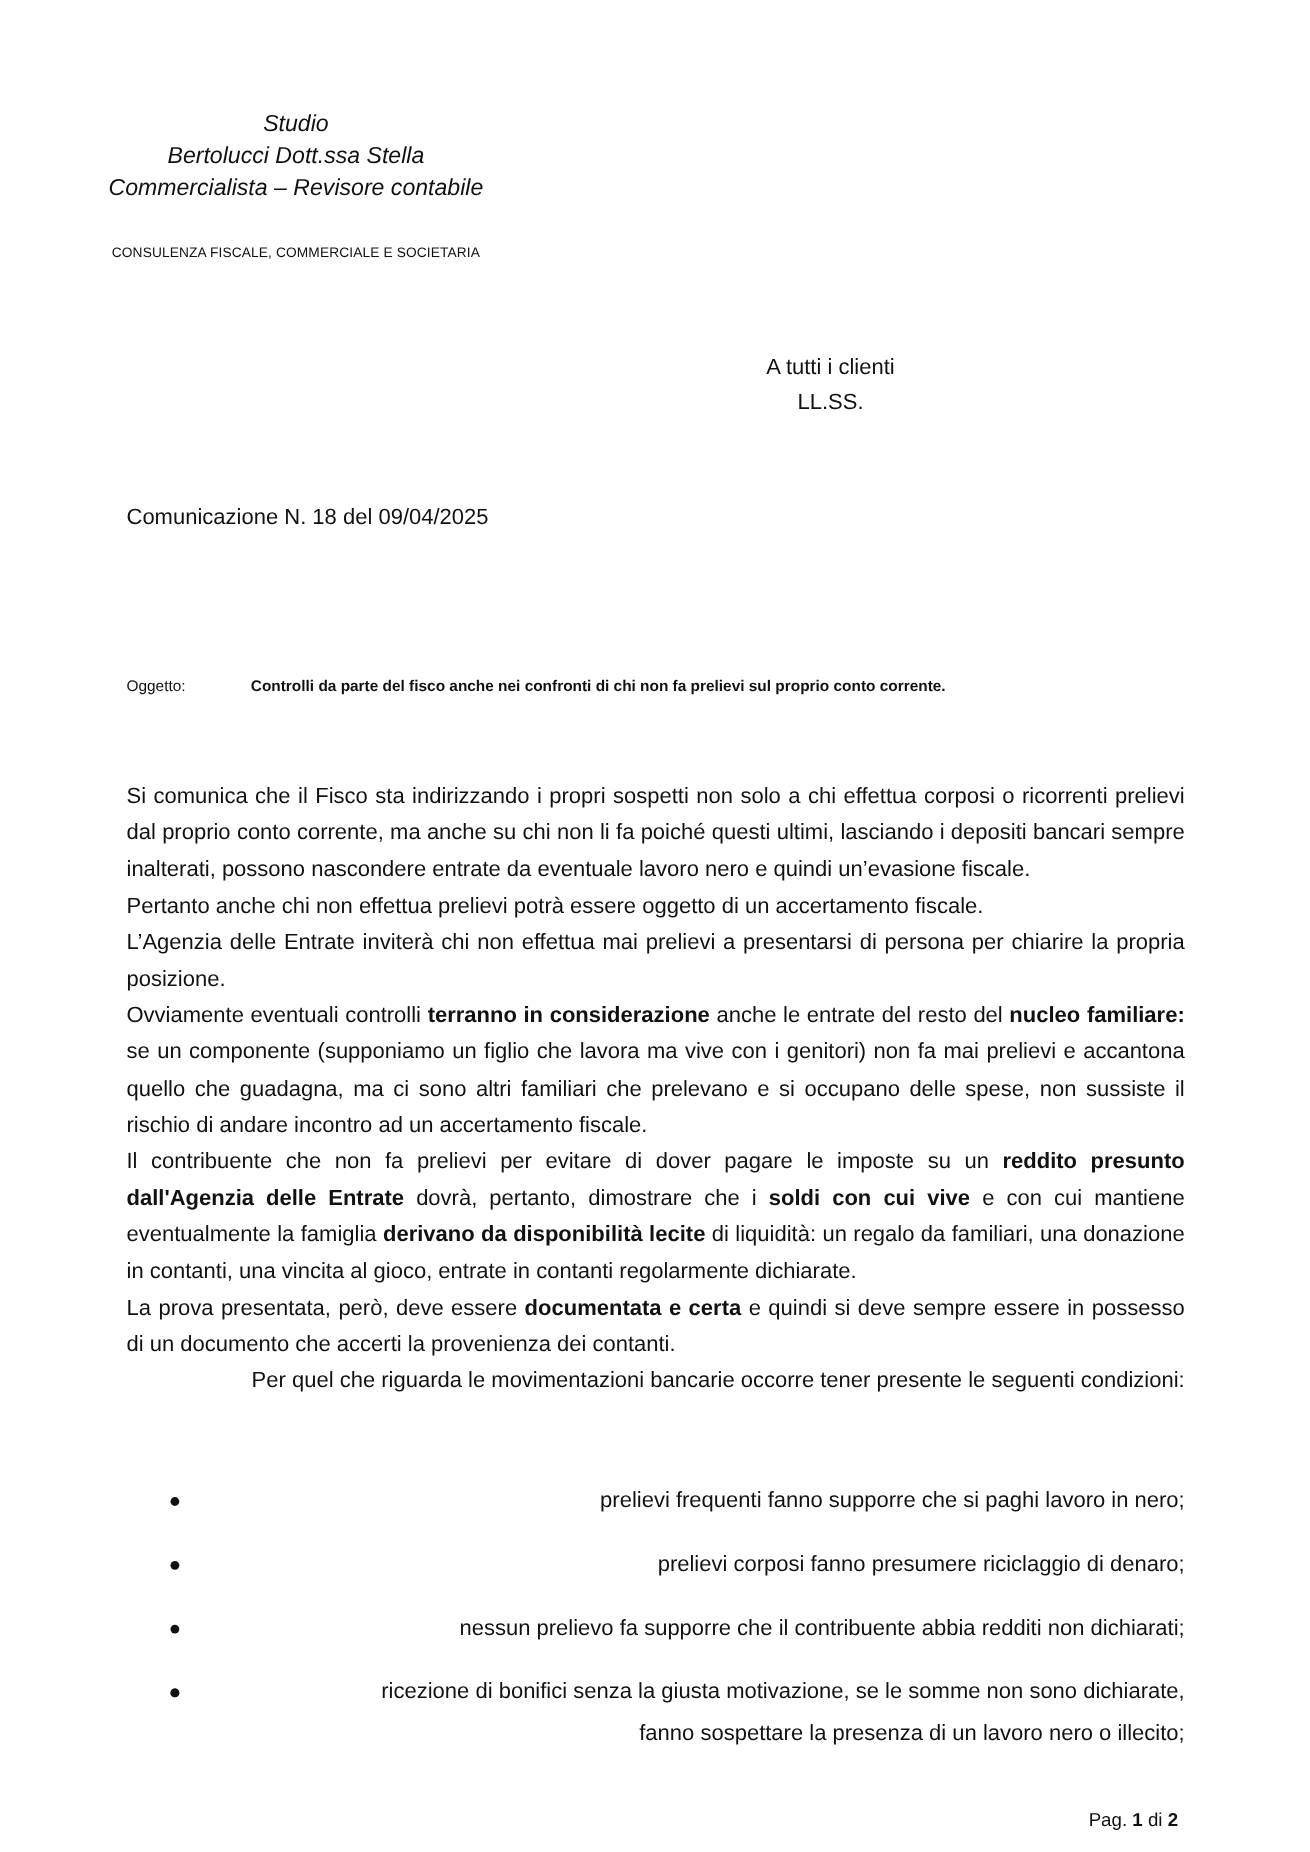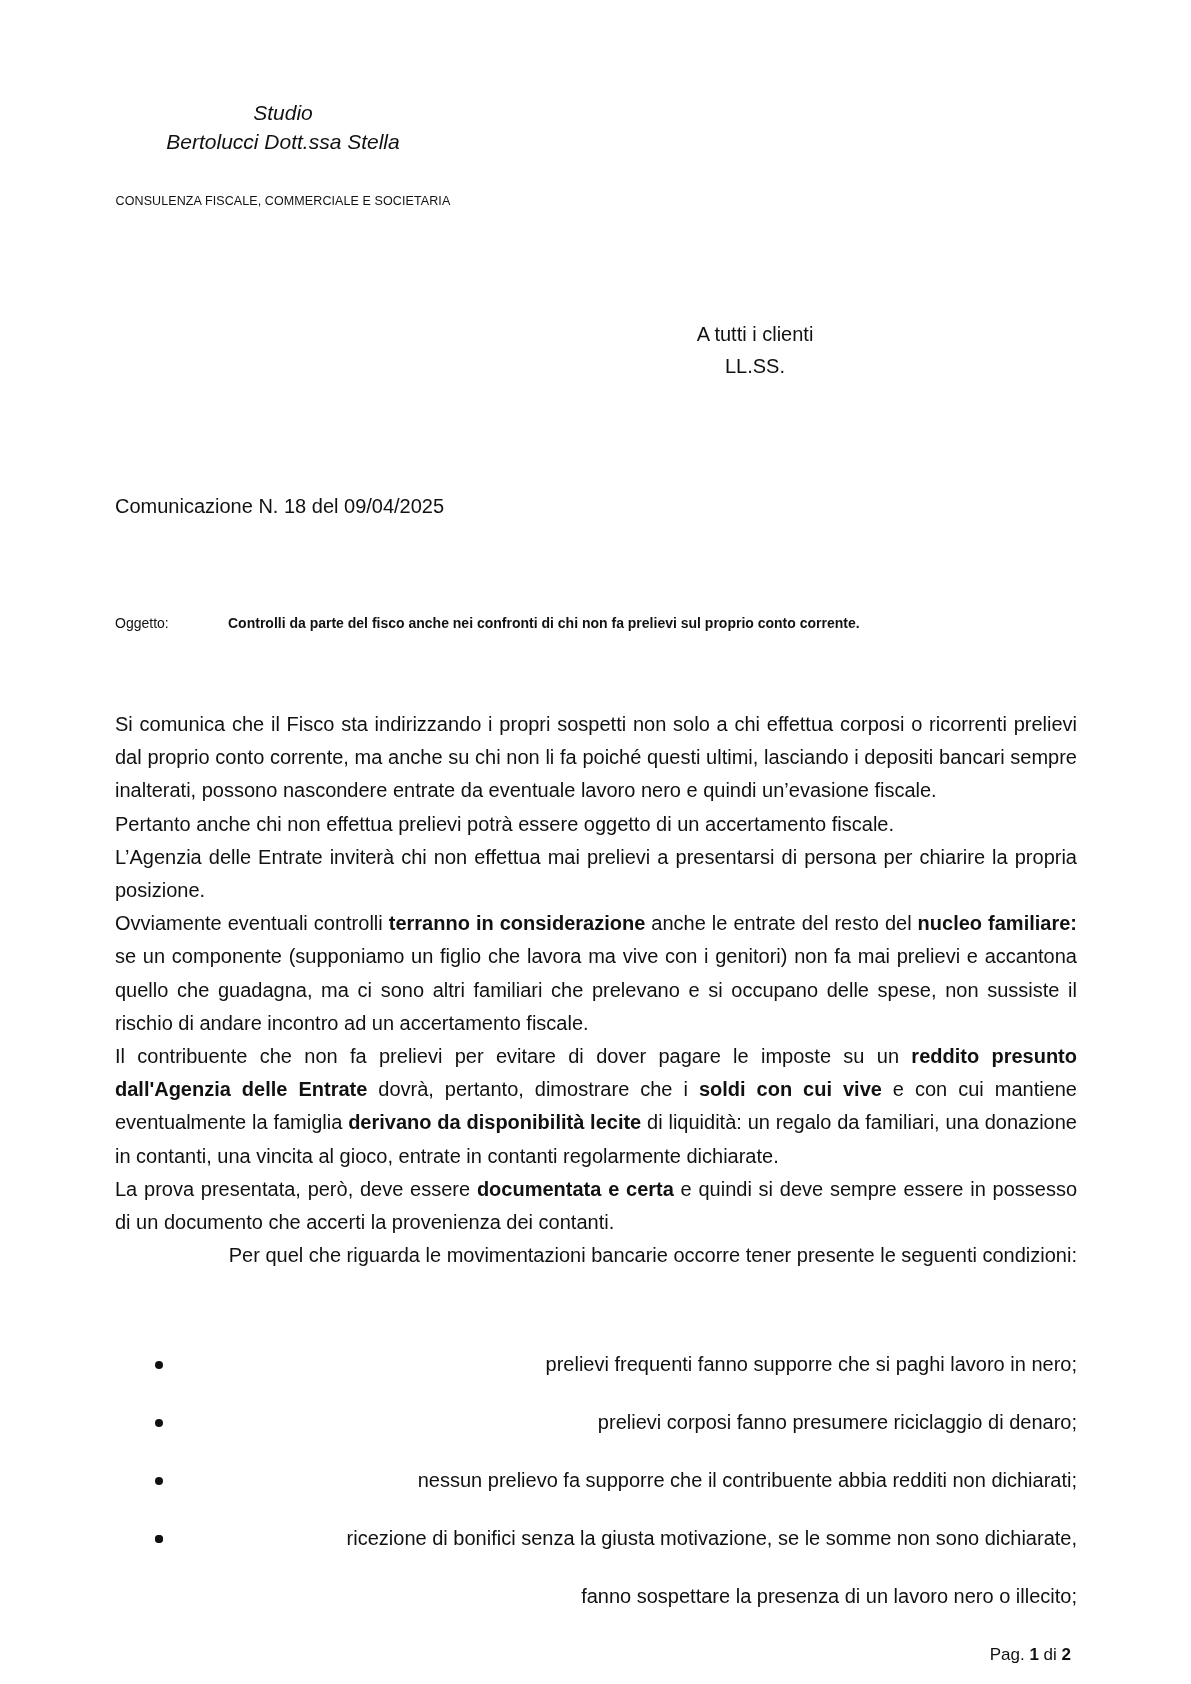--- a/index.html
+++ b/index.html
@@ -3,32 +3,32 @@
 <meta charset="utf-8">
 <style>
   html, body { margin: 0; padding: 0; background: #ffffff; }
   body {
     width: 1191px; height: 1684px; position: relative; overflow: hidden;
     font-family: "Liberation Sans", "DejaVu Sans", sans-serif;
     color: #111111;
   }
   .abs { position: absolute; }
   .header {
-    left: 98px; top: 98px; width: 370px; text-align: center;
+    left: 84px; top: 98px; width: 370px; text-align: center;
     font-style: italic; font-size: 21px; line-height: 29px;
   }
   .header .small {
     font-style: normal; font-size: 12.5px; line-height: 18px; letter-spacing: 0.1px; margin-top: 36px;
   }
   .recipient {
     left: 640px; top: 318px; width: 230px; text-align: center;
     font-size: 20px; line-height: 32px;
   }
   .comunicazione {
-    left: 115px; top: 492px; font-size: 20px; line-height: 28px;
+    left: 115px; top: 456px; font-size: 20px; line-height: 28px;
   }
   .oggetto {
     left: 115px; top: 607px; width: 965px; display: flex;
     font-size: 14px; line-height: 33px;
   }
   .oggetto .label { width: 113px; flex: none; }
   .oggetto .subject { font-weight: bold; flex: 1; }
   .body {
     left: 115px; top: 708px; width: 962px;
     font-size: 20px; line-height: 33.2px; text-align: justify;
@@ -37,32 +37,33 @@
   .body b { font-weight: bold; }
   .bullets {
     left: 115px; top: 1348px; width: 962px;
     font-size: 20px; line-height: 33px; margin: 0; padding: 0; list-style: none;
   }
   .bullets li { position: relative; padding-left: 68px; margin-bottom: 25px; text-align: right; }
   .bullets li .dot {
     position: absolute; left: 40px; top: 13px; width: 8px; height: 8px;
     border-radius: 50%; background: #111;
   }
-  .bullets li .cont { display: block; margin-top: 25px; }
+  .bullets li .cont { display: block; margin-top: 5px; }
   .footer {
     right: 120px; top: 1644px; font-size: 17px; line-height: 22px;
   }
   .footer b { font-weight: bold; }
 </style>
 </head>
 <body>
 
 <div class="abs header">
   <div>Studio</div>
   <div>Bertolucci Dott.ssa Stella</div>
+  <div>Commercialista – Revisore contabile</div>
   <div class="small">CONSULENZA FISCALE, COMMERCIALE E SOCIETARIA</div>
 </div>
 
 <div class="abs recipient">
   <div>A tutti i clienti</div>
   <div>LL.SS.</div>
 </div>
 
 <div class="abs comunicazione">Comunicazione N. 18 del 09/04/2025</div>
 

